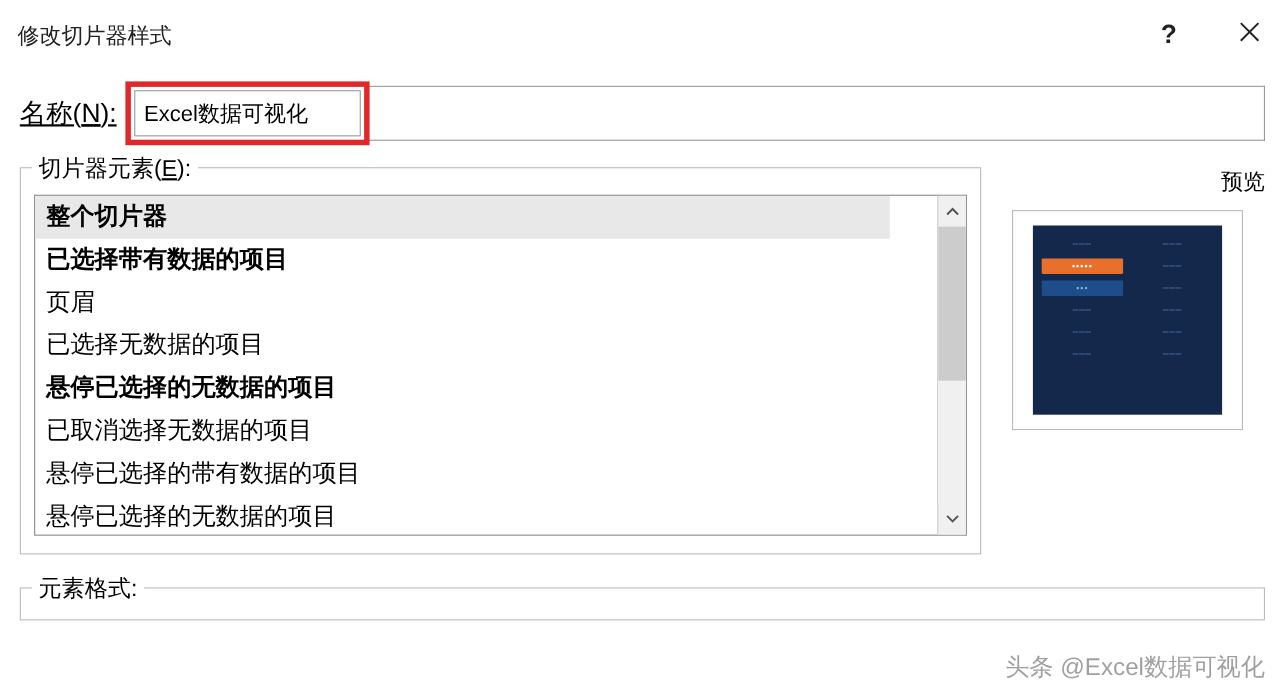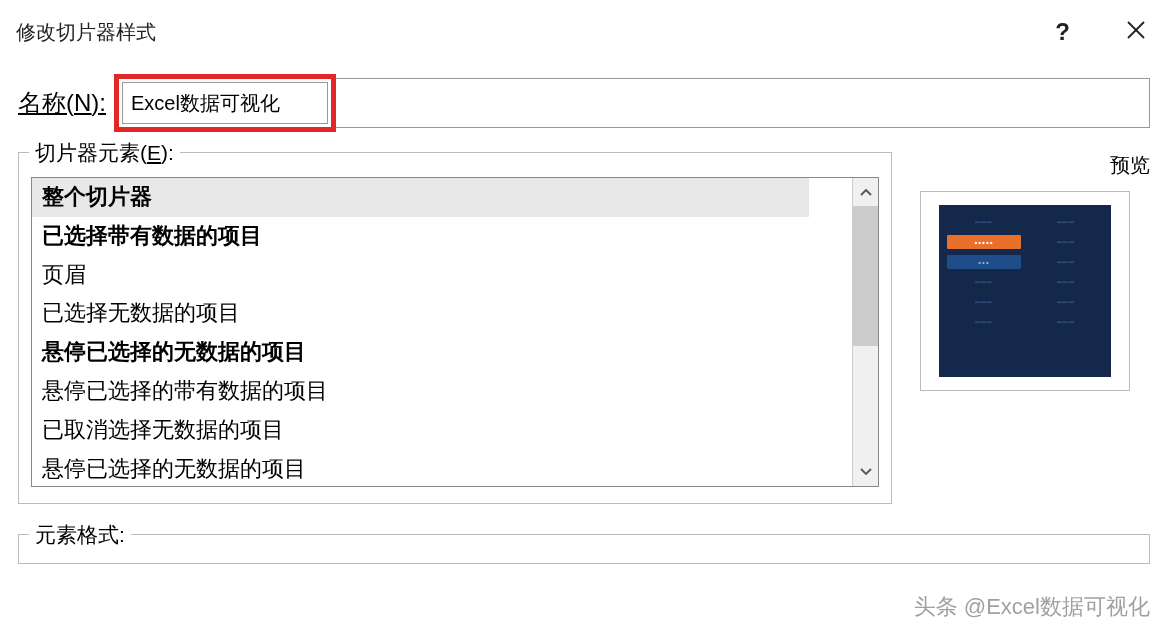--- a/index.html
+++ b/index.html
@@ -235,22 +235,22 @@
       <div class="fieldset-legend">
         <span>切片器元素(</span><span class="u">E</span><span>):</span>
       </div>
       <div class="elements-list-wrap">
         <div class="elements-list" id="elements-list">
             <div class="el-item bold selected">整个切片器</div>
             <div class="el-item bold">已选择带有数据的项目</div>
             <div class="el-item">页眉</div>
             <div class="el-item">已选择无数据的项目</div>
             <div class="el-item bold">悬停已选择的无数据的项目</div>
+            <div class="el-item">已取消选择无数据的项目</div>
             <div class="el-item">悬停已选择的带有数据的项目</div>
-            <div class="el-item">已取消选择无数据的项目</div>
             <div class="el-item">悬停已选择的无数据的项目</div>
           </div>
         <div class="scrollbar">
           <div class="scroll-btn">
             <svg width="12" height="8">
                 <polyline points="1,7 6,2 11,7" fill="none" stroke="#555" stroke-width="1.8"></polyline>
               </svg>
           </div>
           <div class="scroll-track">
             <div class="scroll-thumb"></div>

